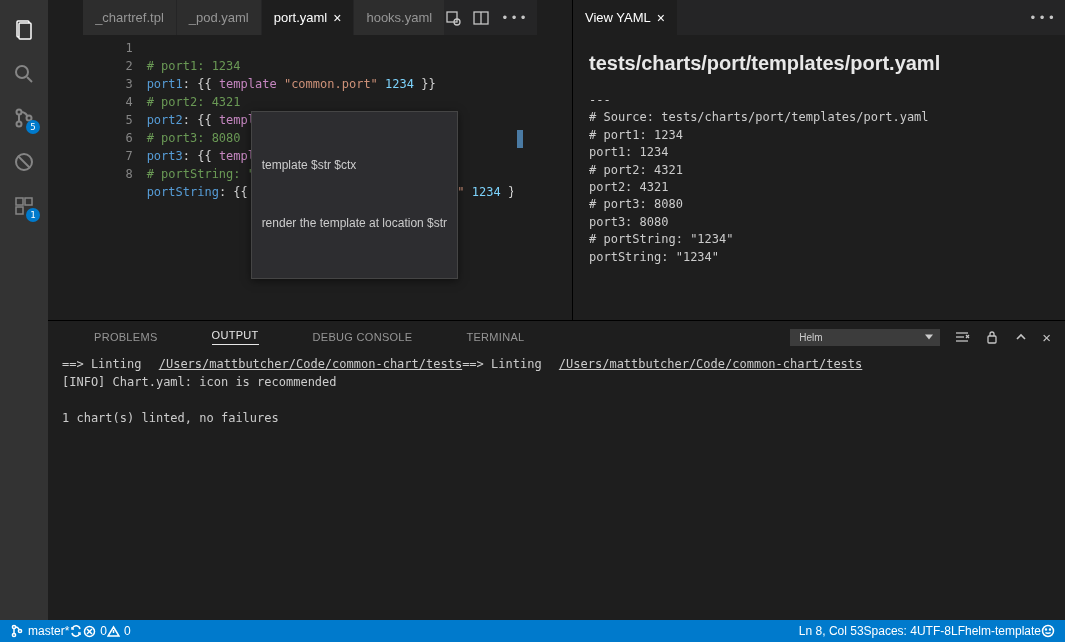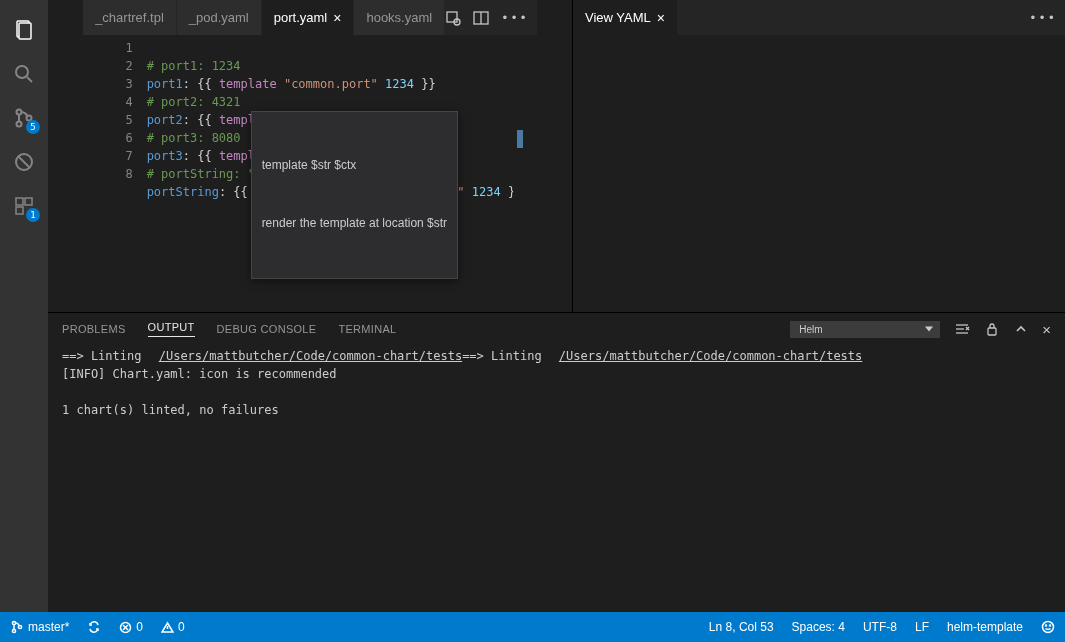--- a/index.html
+++ b/index.html
@@ -115,21 +115,21 @@
 }
 .panel-tabs {
   height: 32px;
   display: flex; align-items: center;
   padding: 0 14px;
   gap: 22px;
   font-family: -apple-system, "Segoe UI", sans-serif;
   font-size: 11px;
   color: #969696;
 }
-.panel-tab { cursor: pointer; letter-spacing: 0.3px; }
+.panel-tab { cursor: pointer; letter-spacing: 0.3px; margin-left: 32px; }
 .panel-tab.active { color: #e7e7e7; border-bottom: 1px solid #e7e7e7; padding-bottom: 3px; }
 .panel-right {
   margin-left: auto;
   display: flex; align-items: center; gap: 14px;
   color: #c5c5c5;
 }
 .panel-select {
   background: #3c3c3c; border: 1px solid #3c3c3c;
   color: #cccccc;
   font-size: 10px;
@@ -150,28 +150,28 @@
   flex: 1;
   padding: 2px 14px;
   font-size: 12px;
   line-height: 1.5;
   white-space: pre;
   color: #cccccc;
   overflow: auto;
 }
 .panel-body .u { text-decoration: underline; margin-left: 10px; }
 .status-bar {
-  height: 30px;
+  height: 22px;
   background: #007acc;
   color: #ffffff;
   display: flex; align-items: center;
   font-family: -apple-system, "Segoe UI", sans-serif;
   font-size: 12px;
   padding: 0 10px;
-  gap: 18px;
+  gap: 0;
 }
 .status-bar .spacer { flex: 1; }
 .sb-item { display: flex; align-items: center; gap: 4px; cursor: pointer; }
 svg { display: block; }
 </style>
 </head>
 <body>
 
 <div class="main">
   <div class="activity-bar">
@@ -279,20 +279,33 @@
 
       <div class="right-pane">
         <div class="tabs">
           <div class="tab active">
               <span>View YAML</span>
               <span class="close">×</span>
             </div>
           <div class="tab-actions">
             <span style="letter-spacing:2px;">•••</span>
           </div>
+        </div>
+        <div class="preview-pane">
+          <h2>tests/charts/port/templates/port.yaml</h2>
+          <div class="mono">---
+# Source: tests/charts/port/templates/port.yaml
+# port1: 1234
+port1: 1234
+# port2: 4321
+port2: 4321
+# port3: 8080
+port3: 8080
+# portString: "1234"
+portString: "1234"</div>
         </div>
       </div>
     </div>
 
     <div class="panel">
       <div class="panel-tabs">
         <span class="panel-tab">PROBLEMS</span>
         <span class="panel-tab active">OUTPUT</span>
         <span class="panel-tab">DEBUG CONSOLE</span>
         <span class="panel-tab">TERMINAL</span>

